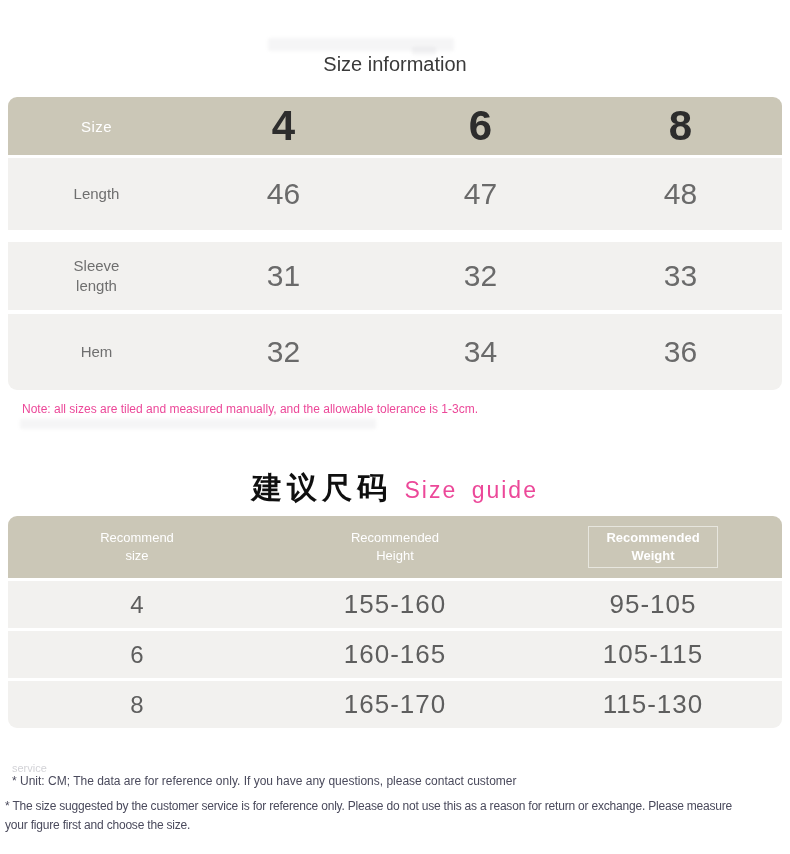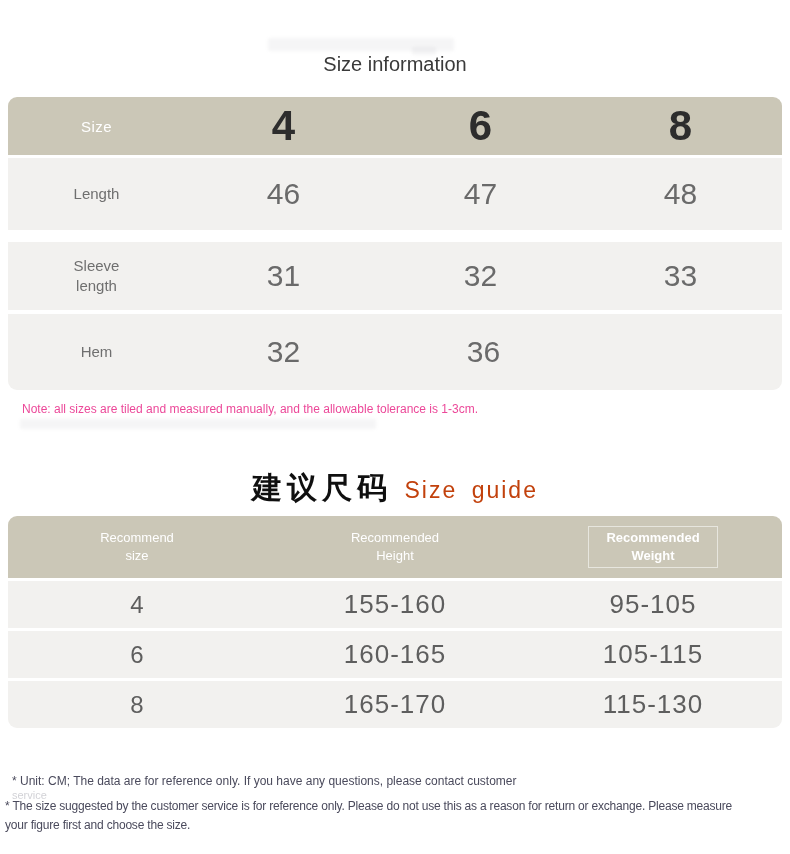--- a/index.html
+++ b/index.html
@@ -32,39 +32,39 @@
   .t1-num { font-size:42px; font-weight:700; color:#2d2d2d; }
   .t1-label { display:inline-block; max-width:64px; font-size:15px; color:#6f6f6f; line-height:1.35; }
   .t1-val { font-size:30px; font-weight:300; color:#6a6a6a; }
 
   .note1 { position:absolute; left:22px; top:402px; font-size:12px; color:#ec4899; }
 
   
   .title2 { position:absolute; top:468px; left:0; width:790px; text-align:center; line-height:40px; }
   .title2 .cn { font-size:30px; font-weight:700; color:#0f0f0f; letter-spacing:5px;
                 font-family:"DejaVu Sans", sans-serif; }
-  .title2 .en { font-size:23px; font-weight:400; color:#c2410c; letter-spacing:2px;
+  .title2 .en { font-size:23px; font-weight:400; color:#ec4899; letter-spacing:2px;
                 word-spacing:6px; margin-left:8px;margin-top:28px; }
 
   
   .table2 { position:absolute; left:8px; top:516px; width:774px; }
   .t2-header { height:62px; background:#cbc7b7; border-radius:9px 9px 0 0;
                display:flex; align-items:center; }
   .t2-col { width:258px; text-align:center; }
   .t2-hlabel { display:inline-block; max-width:82px; font-size:13px; color:#ffffff; line-height:1.35; }
   .t2-hlabel.wide { max-width:98px; }
   .t2-hlabel.boxed { border:1px solid rgba(255,255,255,0.55); padding:2px 10px; max-width:130px;font-weight:bold; }
   .t2-row { height:47px; background:#f2f1ef; display:flex; align-items:center; margin-top:3px; }
   .t2-row.last { border-radius:0 0 9px 9px; }
   .t2-size { font-size:24px; font-weight:300; color:#5e5e5e; }
   .t2-range { font-size:26px; font-weight:300; color:#5e5e5e; letter-spacing:1px; }
 
   
   .fn1  { position:absolute; left:12px; top:774px; font-size:12px; color:#4a4a5c; white-space:nowrap; }
-  .fn1b { position:absolute; left:12px; top:789px; font-size:11px; color:#4a4a5c; opacity:0.25;text-align:right; }
+  .fn1b { position:absolute; left:12px; top:762px; font-size:11px; color:#4a4a5c; opacity:0.25;text-align:right; }
   .fn2  { position:absolute; left:5px;  top:796px; width:785px; font-size:12px; color:#4a4a5c; }
   .fn2 span { display:block; white-space:nowrap; letter-spacing:-0.2px; line-height:17px; margin-top:2px; }
 </style>
 </head>
 <body>
 
 <div class="page">
 
   <div class="smudge s1"></div>
   <div class="smudge s2"></div>
@@ -88,20 +88,21 @@
     </div>
     <div class="t1-row r2">
       <div class="c0"><span class="t1-label">Sleeve length</span></div>
       <div class="c1 t1-val">31</div>
       <div class="c2 t1-val">32</div>
       <div class="c3 t1-val">33</div>
     </div>
     <div class="t1-row r3">
       <div class="c0"><span class="t1-label">Hem</span></div>
       <div class="c1 t1-val">32</div>
+      <div class="c2 t1-val">34</div>
       <div class="c3 t1-val">36</div>
     </div>
   </div>
 
   <div class="note1">Note: all sizes are tiled and measured manually, and the allowable tolerance is 1-3cm.</div>
 
   <div class="title2">
     <span class="cn">建议尺码</span>
     <span class="en">Size guide</span>
   </div>

